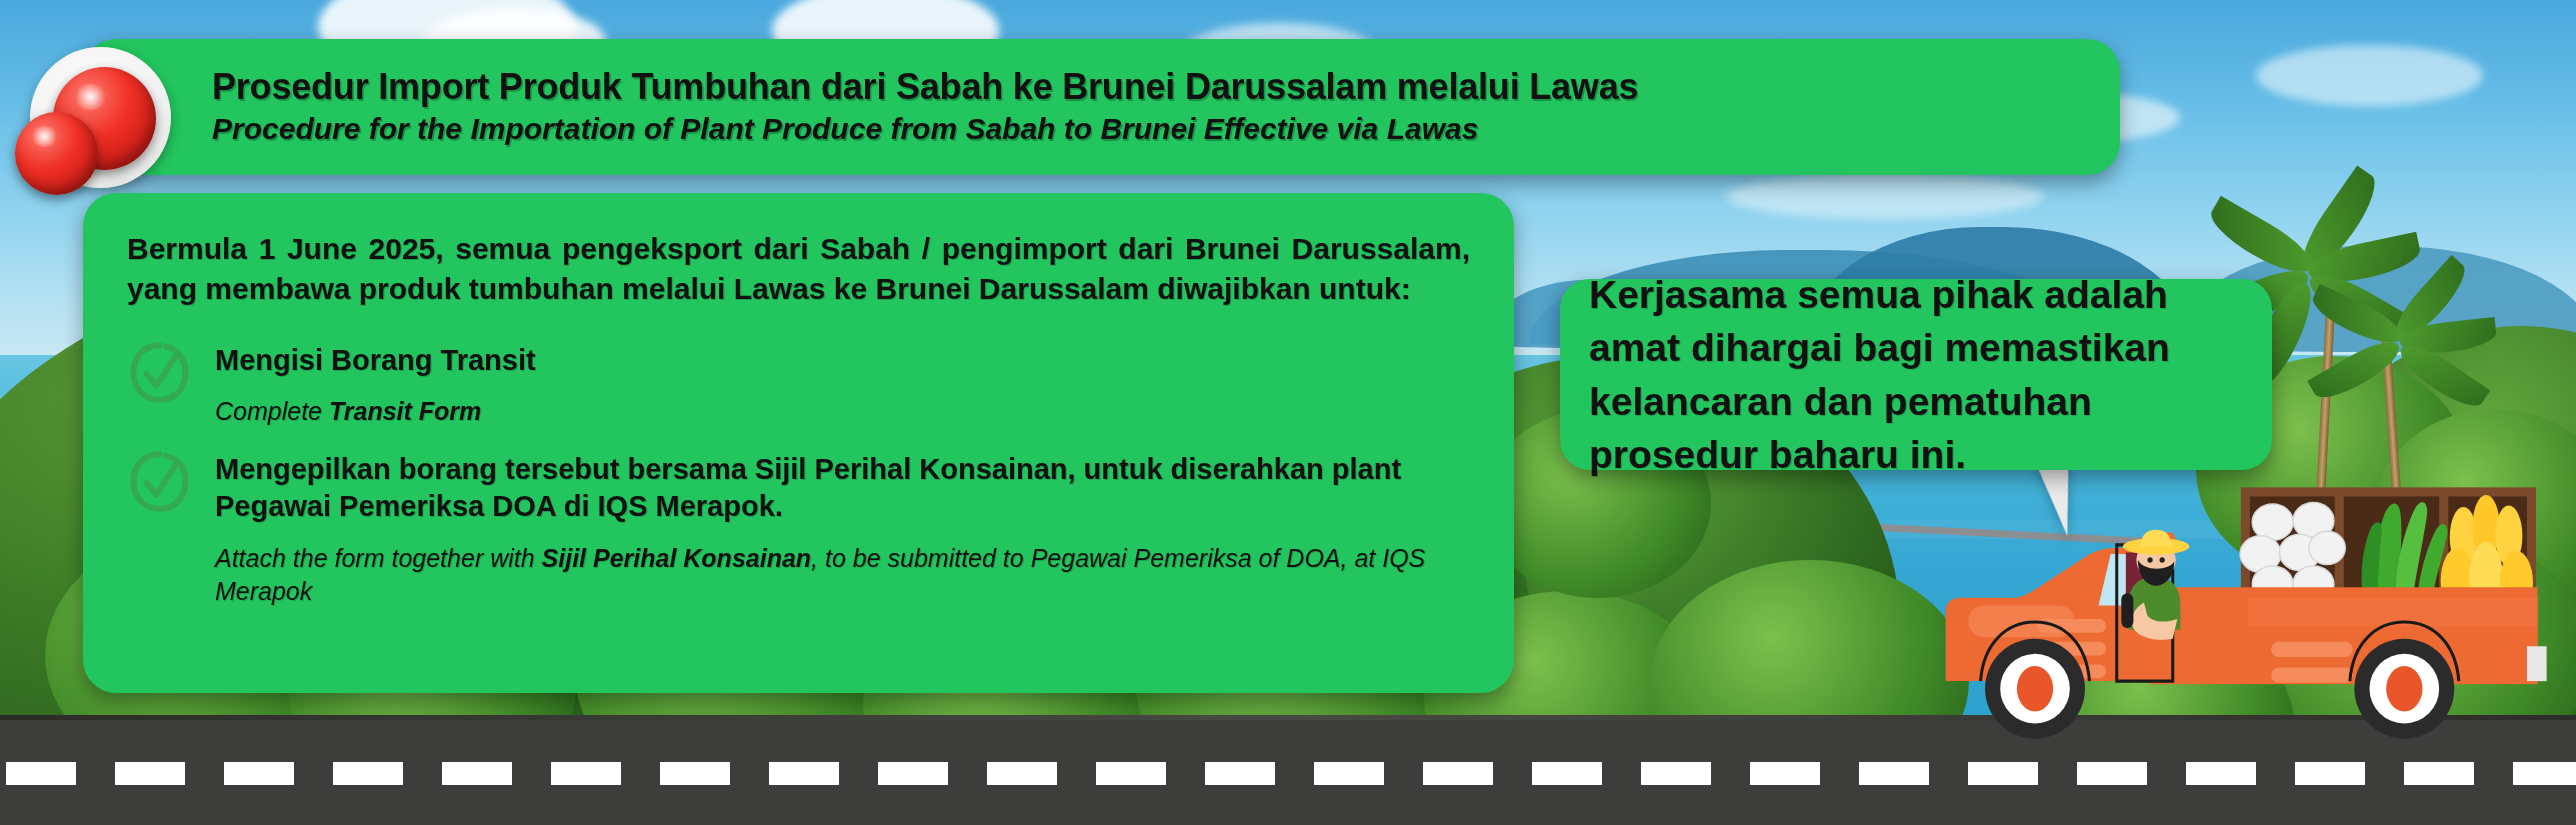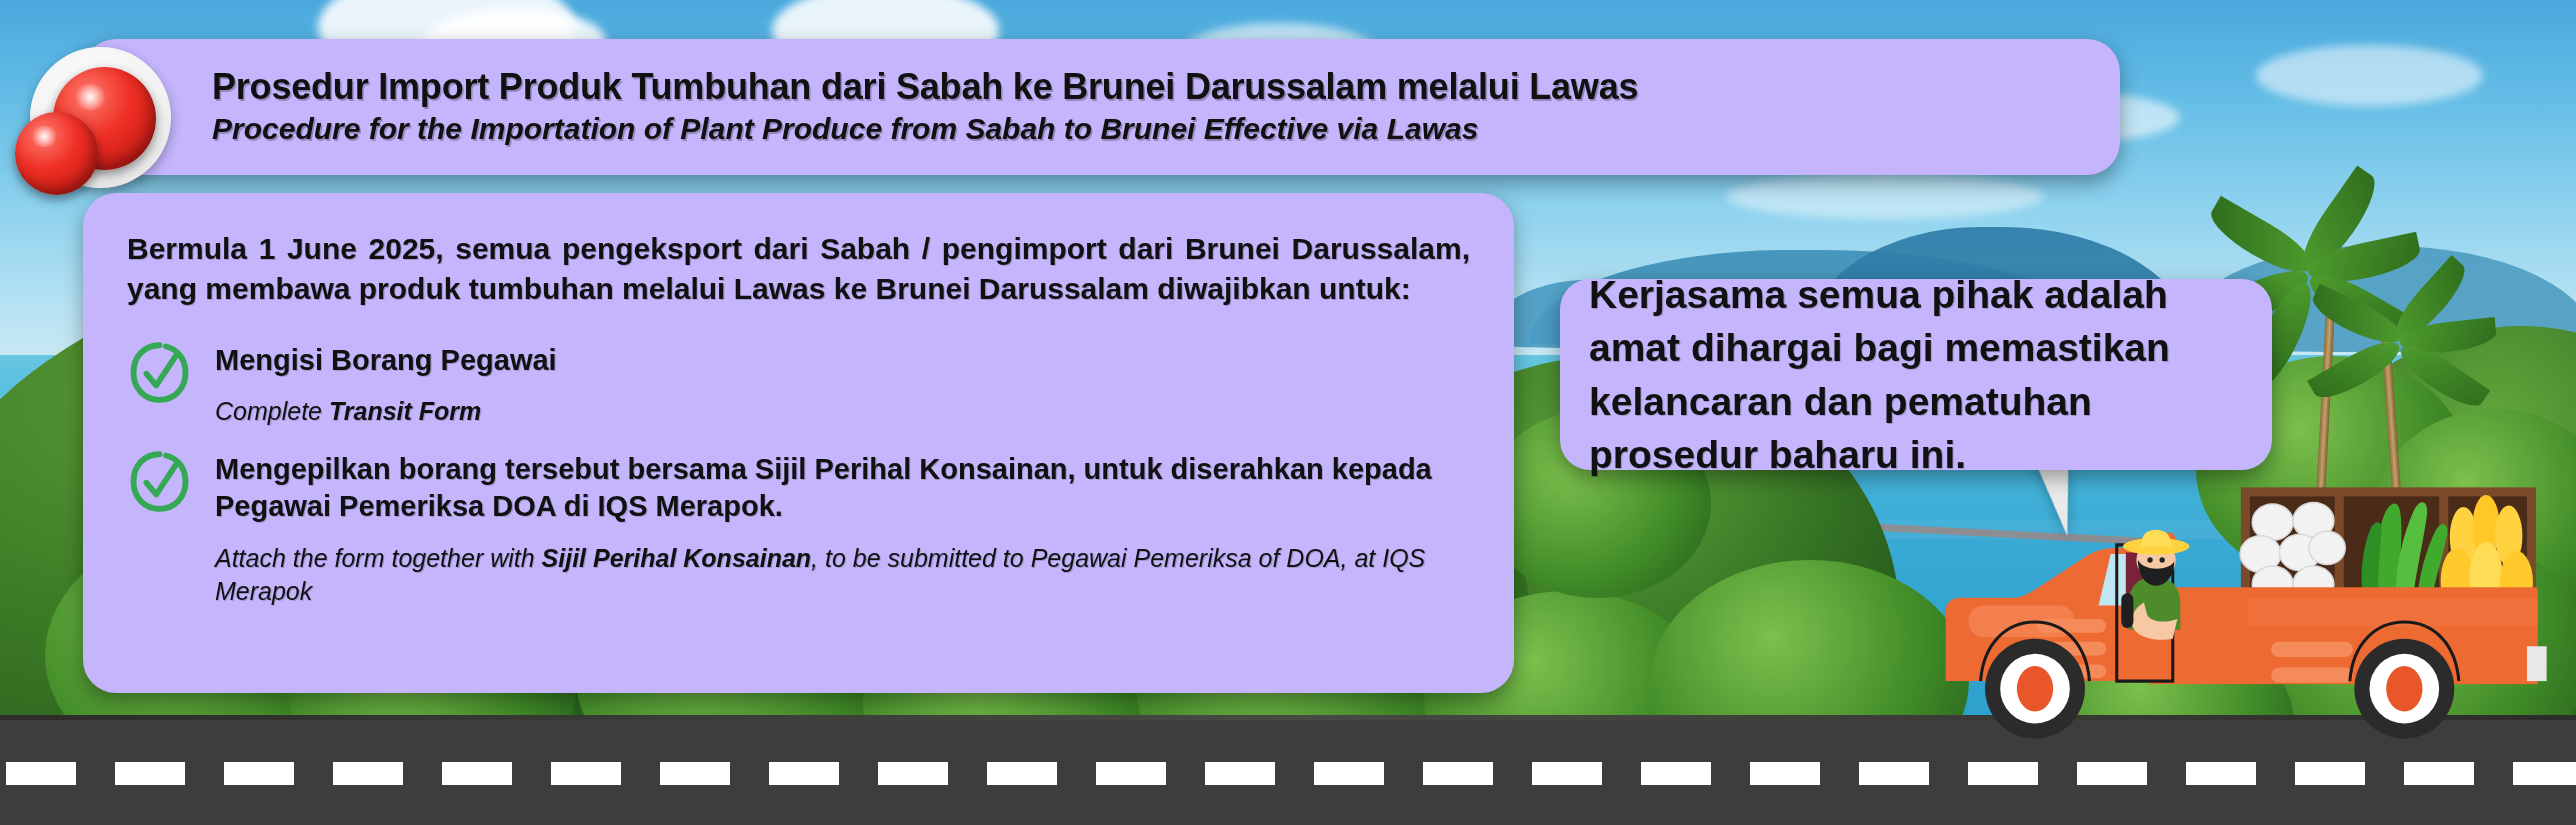--- a/index.html
+++ b/index.html
@@ -106,21 +106,21 @@
     background:linear-gradient(90deg,#2c2c2a,#4a4a46,#2c2c2a);
   }
   .lane-dashes {
     position:absolute; left:0; top:47px; width:100%; height:23px;
     display:flex; align-items:center; gap:39px; padding-left:6px;
   }
   .dash { flex:0 0 auto; width:70px; height:23px; background:#ffffff; }
 
   
   .bubble {
-    position:absolute; background:#c4b5fd; border-radius:33px;
+    position:absolute; background:#22c55e; border-radius:33px;
     box-shadow:0 7.6px 19.7px rgba(0,0,0,.35);
   }
 
   .title-bubble {
     left:83px; top:39px; width:2037px; height:136px;
     display:flex; flex-direction:column; justify-content:center;
     padding:0 48px 0 129px;
   }
   .title-main {
     font-size:36px; font-weight:700; color:#111; letter-spacing:-0.2px;
@@ -328,34 +328,34 @@
   <div class="checklist">
 
     <div class="check-item">
       <div class="check-icon">
         <svg viewBox="0 0 100 100" aria-hidden="true">
           <path d="M50 8 C26 8 10 26 10 50 C10 74 26 92 50 92 C74 92 90 74 90 50 C90 30 78 14 60 10" fill="none" stroke="#34a853" stroke-width="9" stroke-linecap="round"></path>
           <path d="M30 52 L45 70 L74 26" fill="none" stroke="#34a853" stroke-width="9" stroke-linecap="round" stroke-linejoin="round"></path>
         </svg>
       </div>
       <div class="check-text">
-        <div class="ci-my">Mengisi Borang Pegawai</div>
+        <div class="ci-my">Mengisi Borang Transit</div>
         <div class="ci-en"><span>Complete </span><b>Transit Form</b><span></span></div>
       </div>
     </div>
 
     <div class="check-item">
       <div class="check-icon">
         <svg viewBox="0 0 100 100" aria-hidden="true">
           <path d="M50 8 C26 8 10 26 10 50 C10 74 26 92 50 92 C74 92 90 74 90 50 C90 30 78 14 60 10" fill="none" stroke="#34a853" stroke-width="9" stroke-linecap="round"></path>
           <path d="M30 52 L45 70 L74 26" fill="none" stroke="#34a853" stroke-width="9" stroke-linecap="round" stroke-linejoin="round"></path>
         </svg>
       </div>
       <div class="check-text">
-        <div class="ci-my">Mengepilkan borang tersebut bersama Sijil Perihal Konsainan, untuk diserahkan kepada Pegawai Pemeriksa DOA di IQS Merapok.</div>
+        <div class="ci-my">Mengepilkan borang tersebut bersama Sijil Perihal Konsainan, untuk diserahkan plant Pegawai Pemeriksa DOA di IQS Merapok.</div>
         <div class="ci-en"><span>Attach the form together with </span><b>Sijil Perihal Konsainan</b><span>, to be submitted to Pegawai Pemeriksa of DOA, at IQS Merapok</span></div>
       </div>
     </div>
 
   </div>
 </div>
 
 <div class="speech-tail"></div>
 <div class="bubble speech-bubble">
   <div class="speech-text">Kerjasama semua pihak adalah amat dihargai bagi memastikan kelancaran dan pematuhan prosedur baharu ini.</div>

